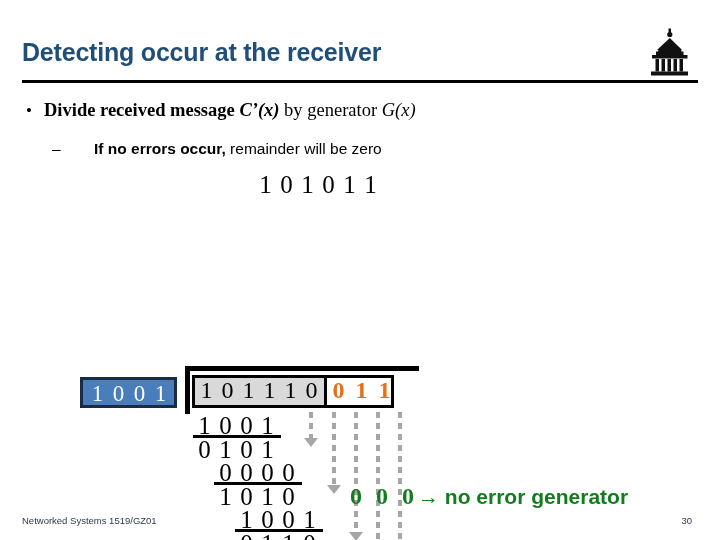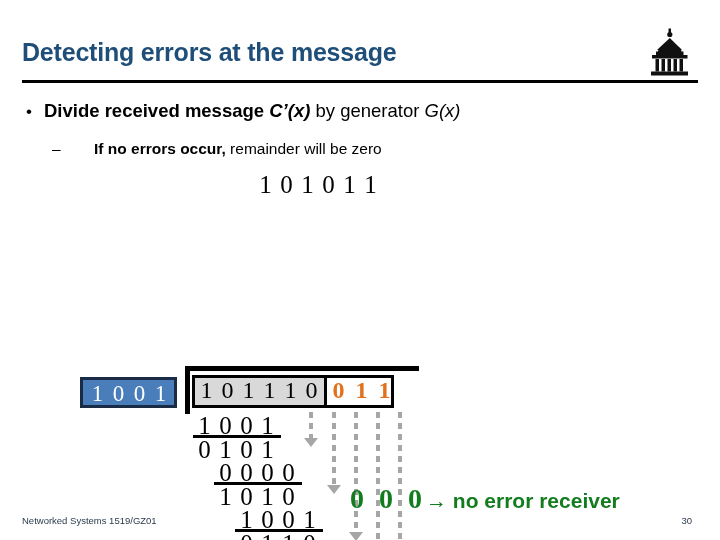--- a/index.html
+++ b/index.html
@@ -44,20 +44,21 @@
     background: #000000;
   }
 
   
   .bullet-l1 {
     position: absolute;
     left: 26px;
     top: 100px;
     font-size: 18.5px;
     white-space: nowrap;
+    font-family: Liberation Serif, serif;
   }
   .bullet-l1 .dot {
     display: inline-block;
     width: 18px;
     font-size: 17px;
     vertical-align: baseline;
   }
   .b1 { font-weight: bold; }
   .bi { font-weight: bold; font-style: italic; }
   .it { font-style: italic; }
@@ -199,21 +200,21 @@
   .result {
     position: absolute;
     font-family: "Liberation Sans", sans-serif;
     font-weight: bold;
     font-size: 21px;
     color: #127C1E;
     white-space: nowrap;
   }
   .result .zeros {
     font-family: "Liberation Serif", serif;
-    font-size: 28px;
+    font-size: 24px;
     letter-spacing: 4px;
   }
 
   
   .footer-left {
     position: absolute;
     left: 22px;
     bottom: 14px;
     font-size: 9.5px;
     color: #2A3B4D;
@@ -223,21 +224,21 @@
     position: absolute;
     right: 28px;
     bottom: 14px;
     font-size: 9.5px;
     color: #2A3B4D;
   }
 </style>
 </head>
 <body>
 
-<div class="slide-title">Detecting errors at the message</div>
+<div class="slide-title">Detecting occur at the receiver</div>
 
 <svg class="crest" viewBox="0 0 52 50">
   <rect x="24.5" y="0.5" width="2.5" height="5" fill="#111111"></rect>
   <circle cx="25.8" cy="6.5" r="2.6" fill="#111111"></circle>
   <path d="M14 24 C14 14, 37.5 14, 37.5 24 Z" fill="#111111"></path>
   <rect x="12" y="23.5" width="27.5" height="3.5" fill="#111111"></rect>
   <rect x="8" y="27" width="35.5" height="3.5" fill="#111111"></rect>
   <rect x="11.5" y="31" width="3.5" height="12.5" fill="#111111"></rect>
   <rect x="17.5" y="31" width="3.5" height="12.5" fill="#111111"></rect>
   <rect x="23.5" y="31" width="3.5" height="12.5" fill="#111111"></rect>
@@ -329,18 +330,18 @@
       <div class="arrow" style="left: 332.15px; top: 242px; height: 73px;"></div>
       <div class="arrowhead" style="left: 327.15px; top: 315px;"></div>
       <div class="arrow" style="left: 354.2px; top: 242px; height: 120px;"></div>
       <div class="arrowhead" style="left: 349.2px; top: 362px;"></div>
       <div class="arrow" style="left: 376.25px; top: 242px; height: 167px;"></div>
       <div class="arrow" style="left: 398.3px; top: 242px; height: 214px;"></div>
     </div>
 
   <div class="result" style="left:350px; top:313px;">
     <span class="zeros">0 0 0</span><span>→</span>
-    <span>no error receiver</span>
+    <span>no error generator</span>
   </div>
 </div>
 
 <div class="footer-left">Networked Systems 1519/GZ01</div>
 <div class="footer-right">30</div>
 
 </body></html>

